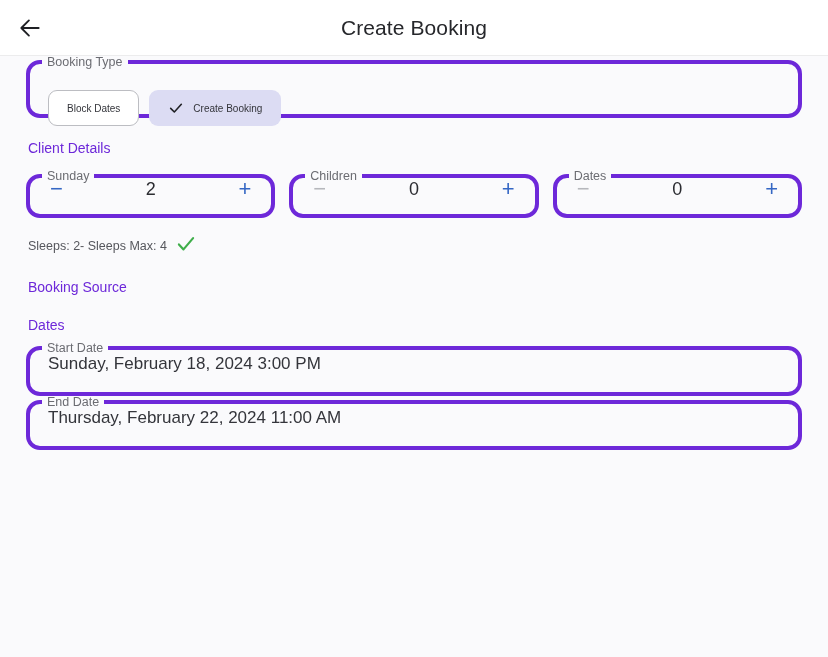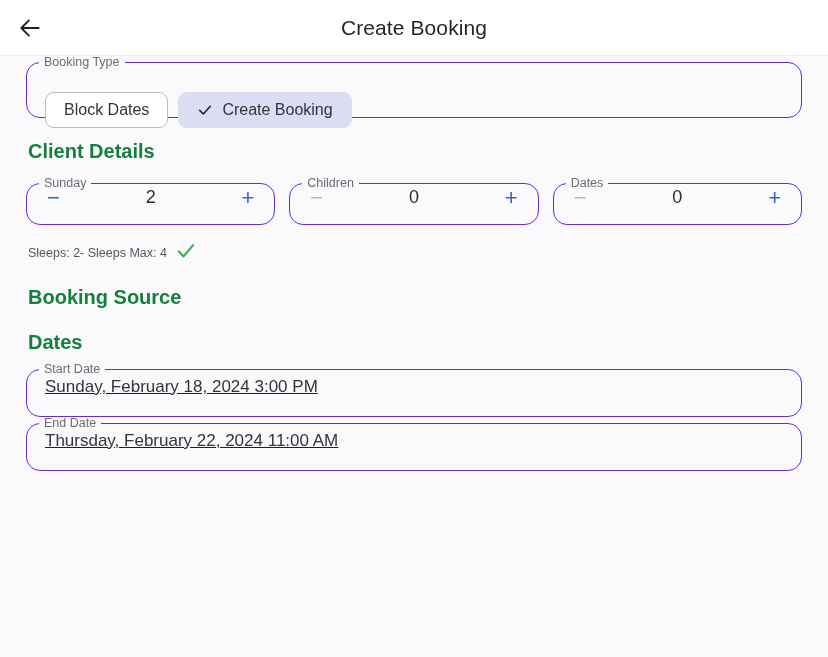--- a/index.html
+++ b/index.html
@@ -52,21 +52,21 @@
 
   
   .content {
     padding: 0 26px;
   }
 
   
   fieldset.outlined {
     position: relative;
     margin: 0;
-    border: 1px solid #6d28d9;
+    border: 4px solid #6d28d9;
     border-radius: 14px;
     background: transparent;
     padding: 0;
   }
   fieldset.outlined > legend {
     margin-left: 12px;
     padding: 0 5px;
     font-size: 12.5px;
     color: #6b6c72;
     line-height: 1;
@@ -85,41 +85,41 @@
     padding: 0 18px;
     margin-top: -4px;
   }
   .chip {
     display: inline-flex;
     align-items: center;
     gap: 9px;
     height: 36px;
     padding: 0 18px;
     border-radius: 9px;
-    font-size: 16px;
+    font-size: 10px;
     color: #33343a;
     cursor: pointer;
     white-space: nowrap;
     margin-top: 42px;
   }
   .chip.unselected {
     border: 1px solid #bcbdc2;
     background: #ffffff;
   }
   .chip.selected {
     border: 1px solid transparent;
     background: #dcdcf3;
   }
   .chip .check { display: inline-flex; align-items: center; }
 
   
   .section-title {
-    font-size: 20px;
-    font-weight: 700;
-    color: #15803d;
+    font-size: 14px;
+    font-weight: 400;
+    color: #6d28d9;
     margin: 22px 0 9px 2px;
   }
 
   
   .select-fs {
     height: 50px;
   }
   .select-fs > legend {
     font-size: 12px;
     letter-spacing: .35px;
@@ -202,21 +202,20 @@
   .date-fs > legend {
     font-size: 12.5px;
   }
   .date-inner {
     display: flex;
     align-items: center;
     height: 100%;
     padding: 0 18px;
     margin-top: -9px;
     cursor: pointer;
-    text-decoration: underline;
   }
   .date-value {
     font-size: 17px;
     color: #34353b;
   }
 </style>
 </head>
 <body>
 
 <div class="header">

